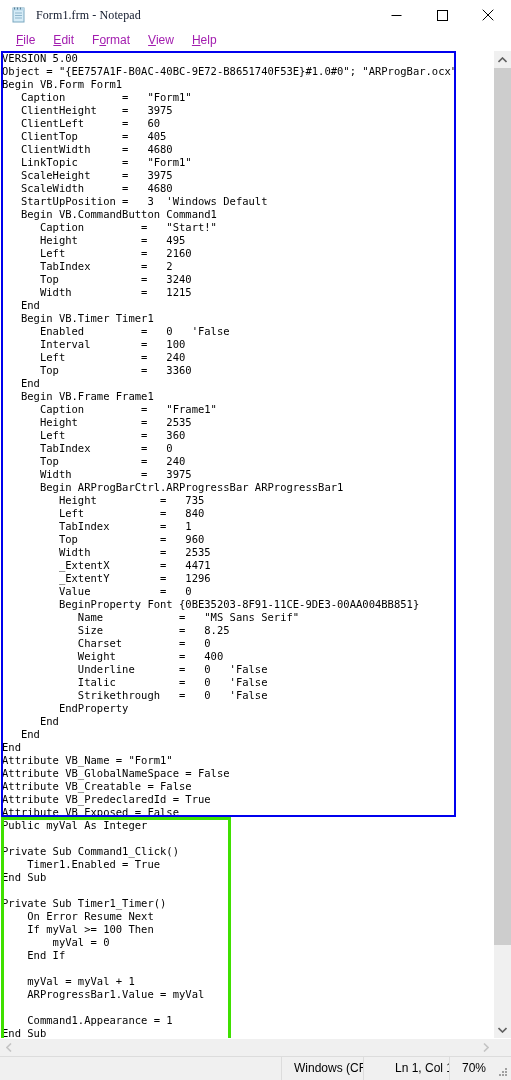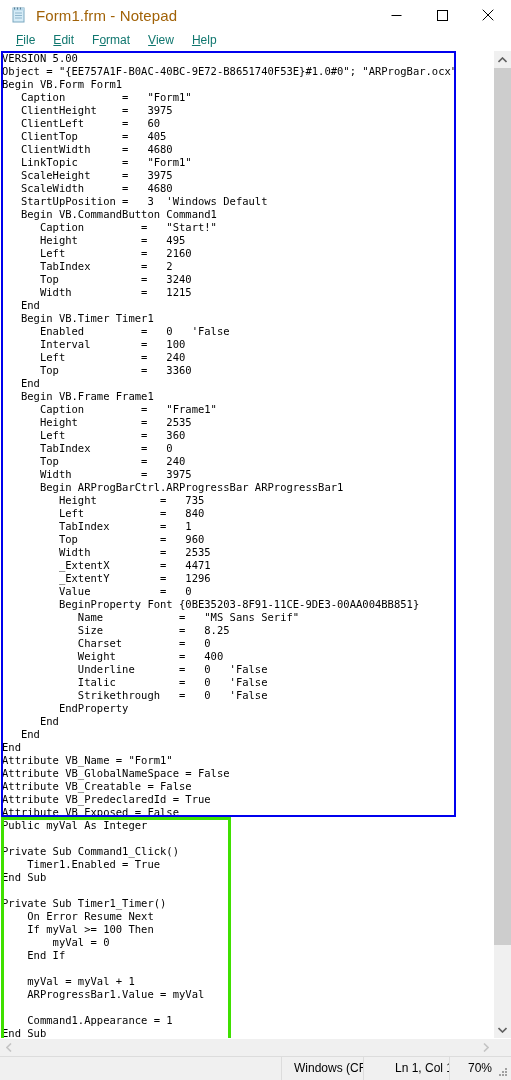--- a/index.html
+++ b/index.html
@@ -35,24 +35,25 @@
   }
   .title-icon {
     width: 16px;
     height: 16px;
     margin-left: 11px;
     margin-right: 9px;
     position: relative;
     flex: 0 0 auto;
   }
   .title-text {
-    font-size: 15px;
-    color: #a16207;
+    font-size: 12px;
+    color: #0f172a;
     letter-spacing: 0.1px;
     white-space: nowrap;
+    font-family: Liberation Serif, serif;
   }
   .win-buttons {
     margin-left: auto;
     display: flex;
     height: 30px;
   }
   .win-btn {
     width: 46px;
     height: 30px;
     display: flex;
@@ -65,21 +66,21 @@
   .menubar {
     height: 21px;
     flex: 0 0 21px;
     display: flex;
     align-items: center;
     background: #ffffff;
     padding-left: 7px;
   }
   .menu-item {
     font-size: 12px;
-    color: #0f766e;
+    color: #a21caf;
     padding: 0 9px;
     height: 21px;
     line-height: 21px;
     white-space: nowrap;
   }
   .menu-item u { text-decoration: underline; }
 
   
   .editor-wrap {
     flex: 1 1 auto;
@@ -198,21 +199,21 @@
   .sb-cell {
     height: 23px;
     line-height: 23px;
     padding: 0 10px;
     border-left: 1px solid #dcdcdc;
     white-space: nowrap;
     overflow: hidden;
   }
   .sb-eol { width: 82px; box-sizing: border-box; padding-left: 12px;}
   .sb-pos { width: 86px; box-sizing: border-box; padding-left: 31px;}
-  .sb-zoom { width: 62px; box-sizing: border-box; padding-left: 18px; border-right: none;}
+  .sb-zoom { width: 62px; box-sizing: border-box; padding-left: 12px; border-right: none;}
   .grip {
     position: absolute;
     right: 3px;
     bottom: 3px;
     width: 10px;
     height: 10px;
   }
   .grip i {
     position: absolute;
     width: 2px; height: 2px;

